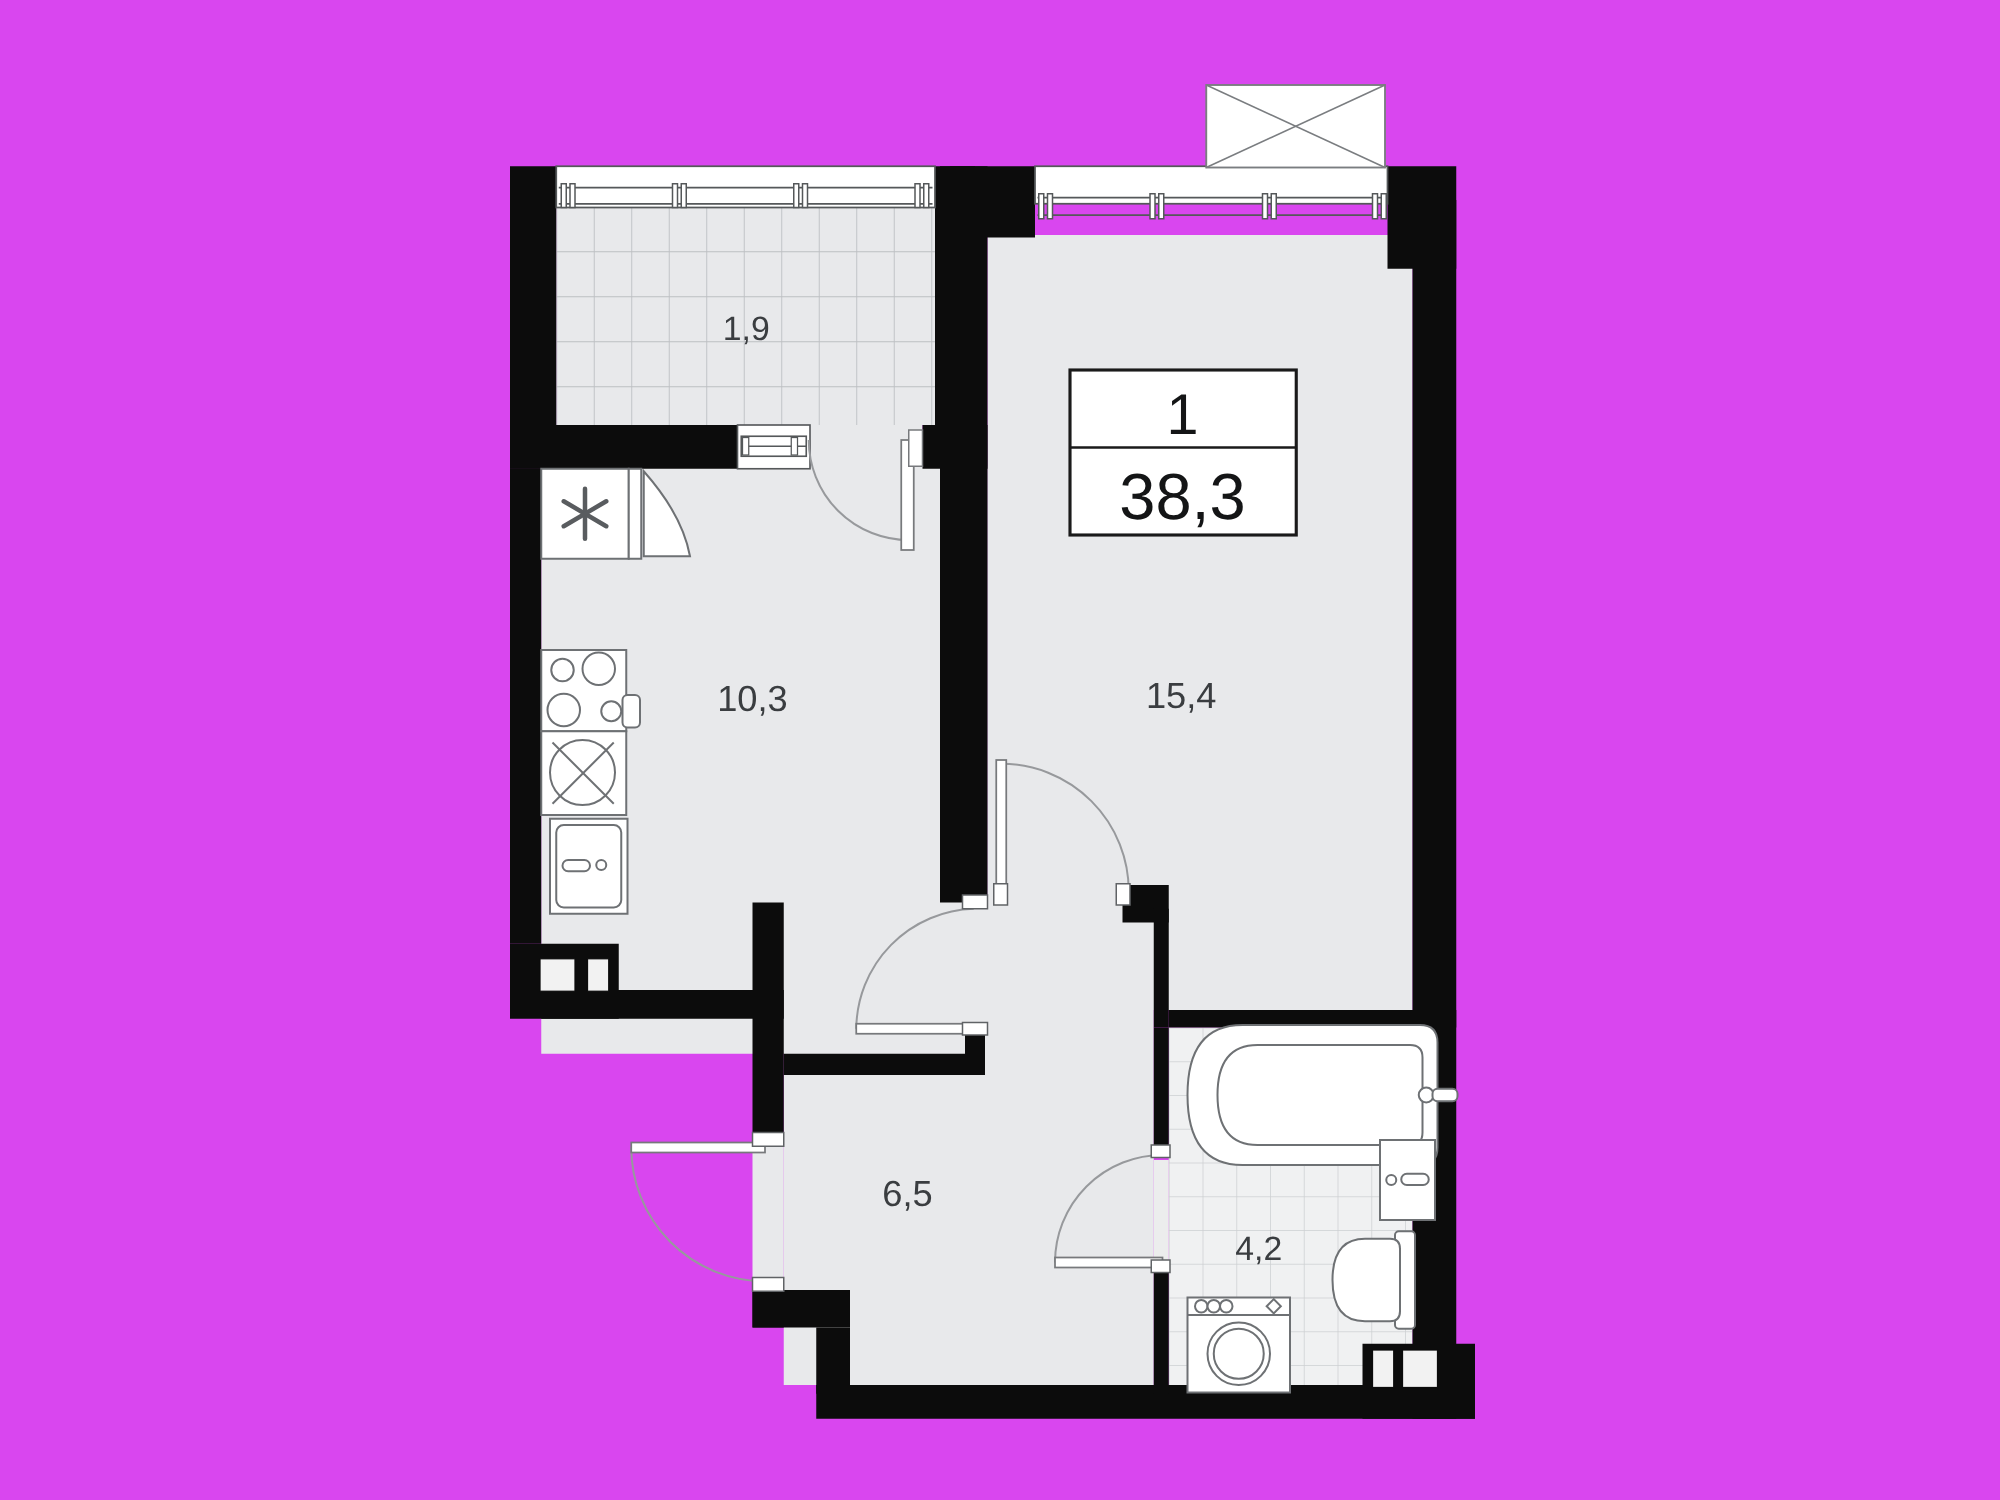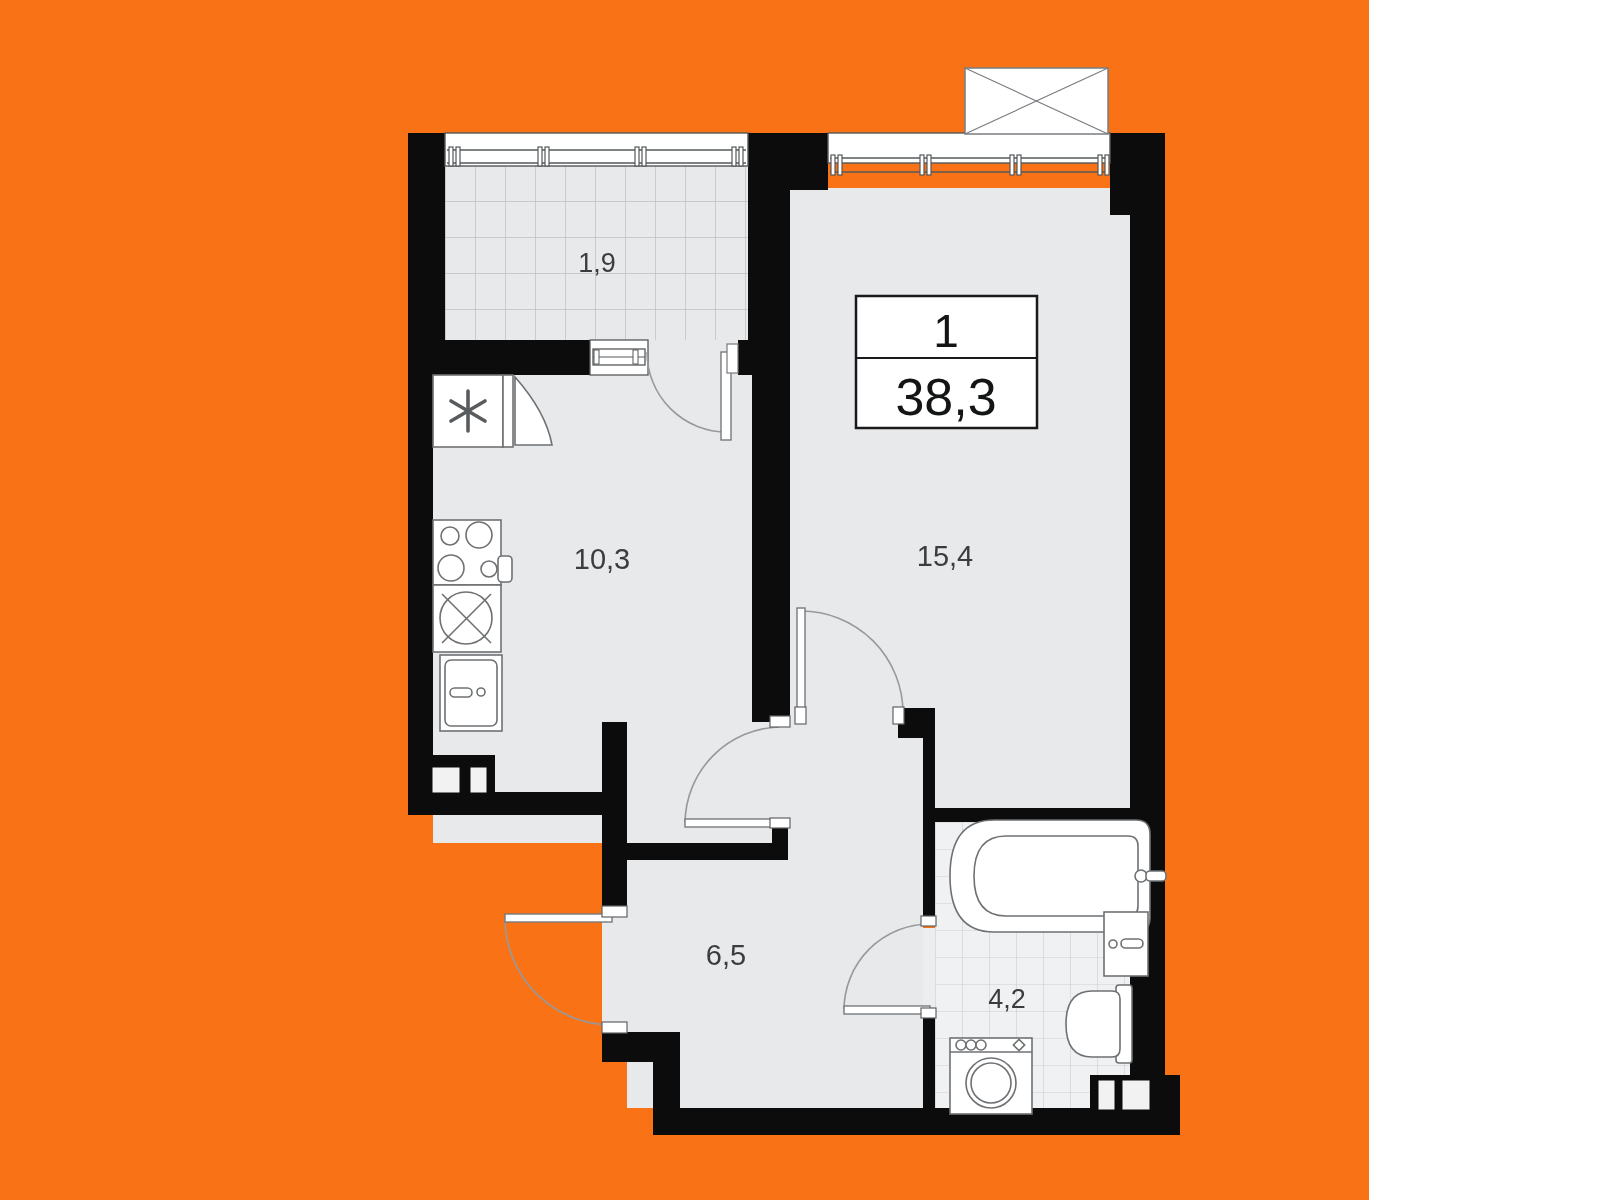--- a/index.html
+++ b/index.html
@@ -1,16 +1,16 @@
 <!DOCTYPE html>
 <html><head>
 <meta charset="utf-8">
 <style>
   html,body{margin:0;padding:0;background:#ffffff;}
-  .stage{position:relative;width:1369px;height:1200px;background:#f97316;overflow:hidden;
+  .stage{position:relative;width:1600px;height:1200px;background:#d946ef;overflow:hidden;
          font-family:"Liberation Sans", sans-serif;}
   .stage svg{position:absolute;left:0;top:0;}
   text.room-label{fill:#3a3d40;font-family:"Liberation Sans",sans-serif;}
   text.info-num{fill:#141516;font-family:"Liberation Sans",sans-serif;}
 </style>
 </head>
 <body>
 
 <div class="stage">
 <svg width="1600" height="1200" viewBox="0 0 1600 1200">

